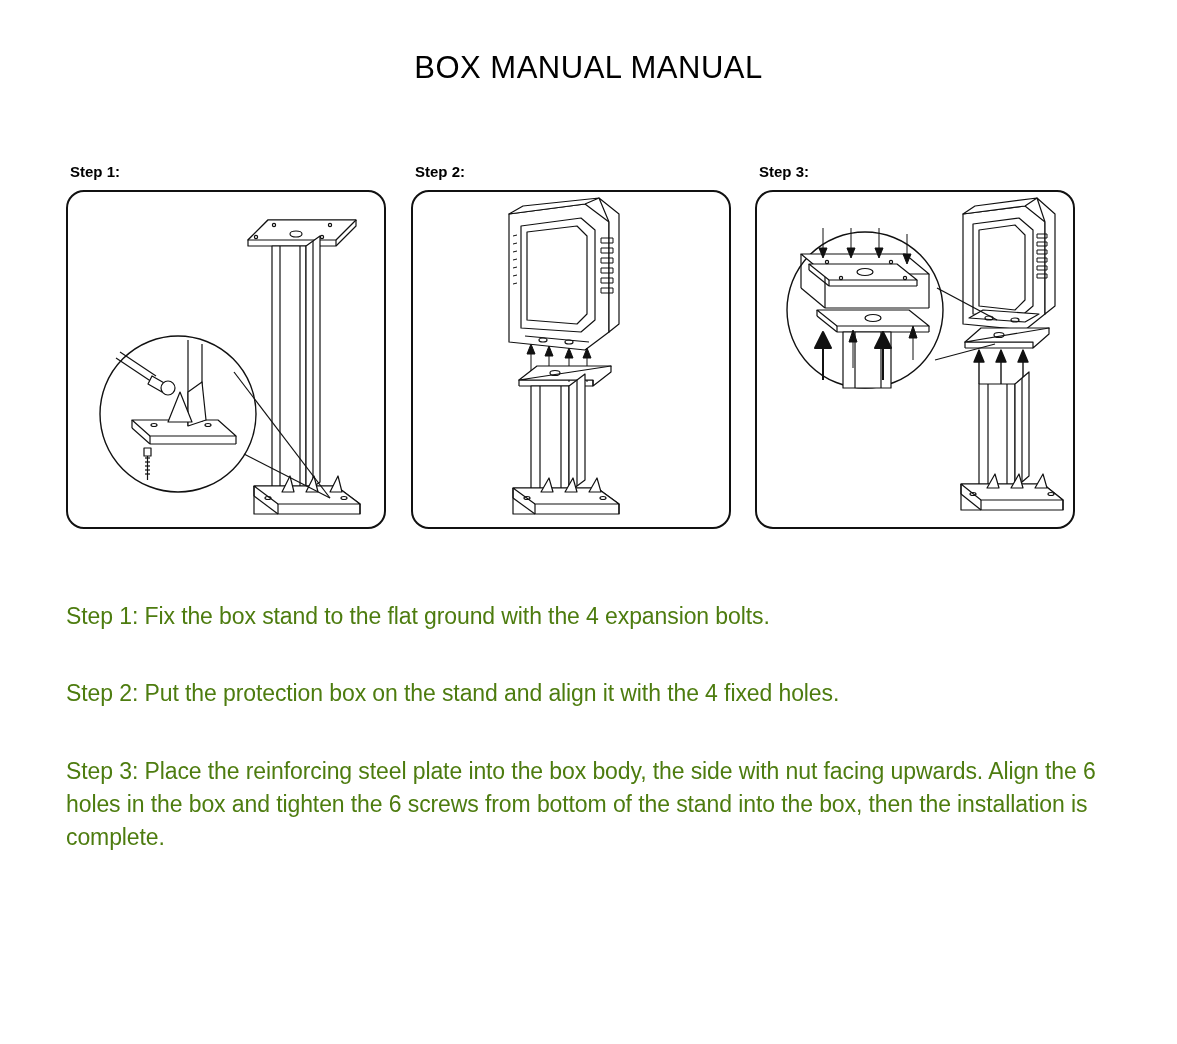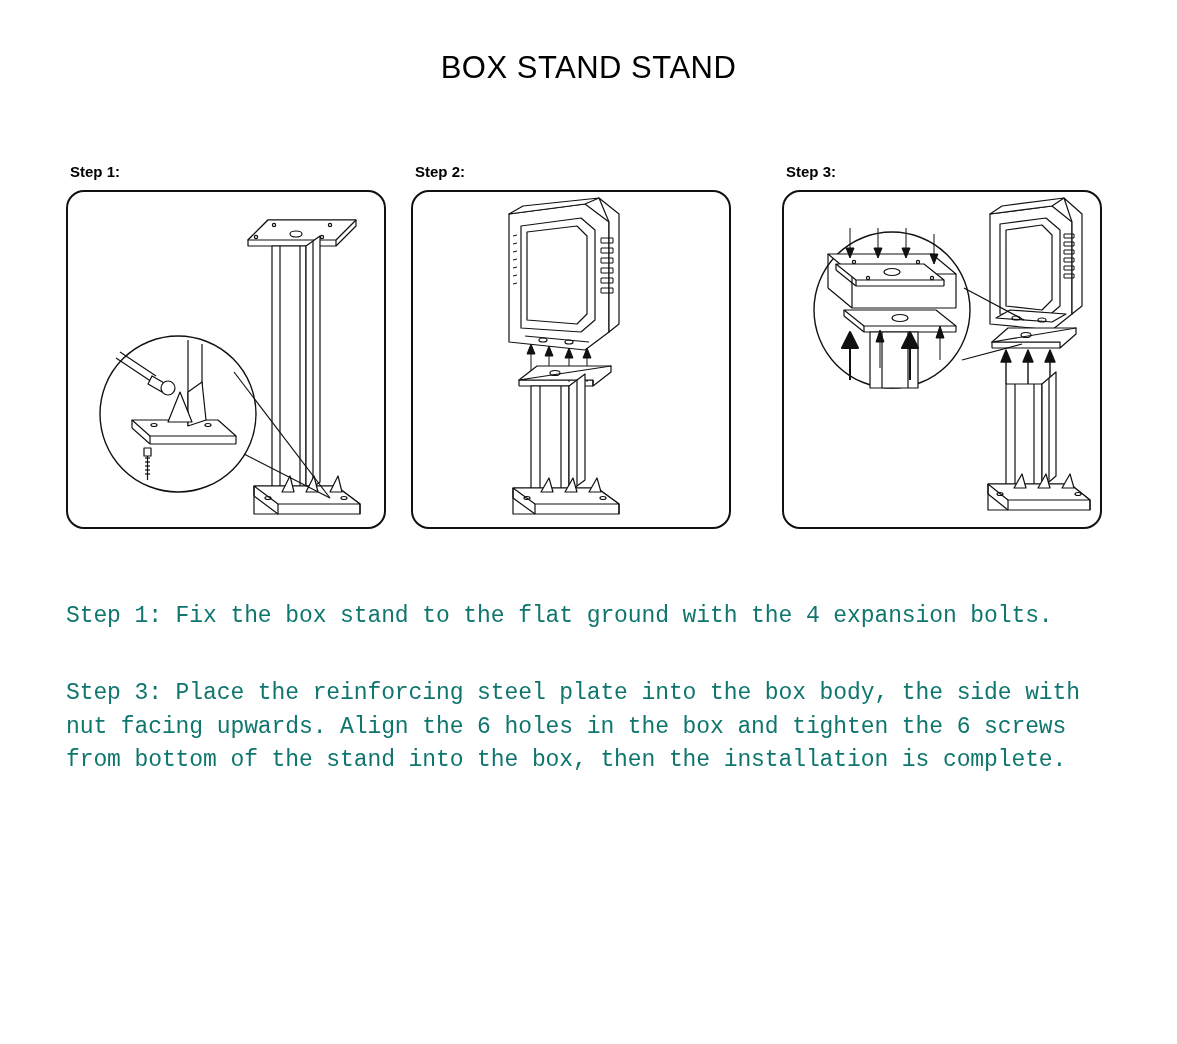--- a/index.html
+++ b/index.html
@@ -40,21 +40,21 @@
     height: 370px;
   }
   .step-block {
     position: absolute;
     top: 0;
     width: 322px;
     height: 370px;
   }
   .step-block.s1 { left: 0px; }
   .step-block.s2 { left: 345px; text-decoration: underline; }
-  .step-block.s3 { left: 716px; }
+  .step-block.s3 { left: 689px; }
   .step-label {
     position: absolute;
     left: 4px;
     top: 0px;
     font-size: 15px;
     font-weight: bold;
     font-family: "Liberation Sans", sans-serif;
   }
   .step-frame {
     position: absolute;
@@ -72,34 +72,34 @@
     display: block;
   }
   .instructions {
     position: absolute;
     left: 66px;
     top: 600px;
     width: 1040px;
   }
   .instr-para {
     font-size: 23px;
-    font-family: Liberation Mono, monospace;
+    font-family: Liberation Sans, sans-serif;
     line-height: 1.45;
     margin: 0 0 44px 0;
-    color: #0f766e;
+    color: #4d7c0f;
     letter-spacing: -0.1px;
   }
   .instr-para:last-child { margin-bottom: 12px; }
 </style>
 </head>
 <body>
 
 <div class="page">
 
-  <div class="title">BOX STAND STAND</div>
+  <div class="title">BOX MANUAL MANUAL</div>
 
   <div class="steps-row">
 
     <div class="step-block s1">
       <div class="step-label">Step 1:</div>
       <div class="step-frame">
         <svg width="320" height="339" viewBox="0 0 320 339" xmlns="http://www.w3.org/2000/svg">
           <g fill="none" stroke="#111" stroke-width="1.2" stroke-linejoin="round">
 
             <polygon points="200,28 288,28 268,48 180,48" fill="#fff"></polygon>
@@ -364,16 +364,17 @@
             </g>
           </g>
         </svg>
       </div>
     </div>
 
   </div>
 
   <div class="instructions">
     <p class="instr-para">Step 1:  Fix the box stand to the flat ground with the 4 expansion bolts.</p>
+    <p class="instr-para">Step 2:  Put the protection box on the stand and align it with the 4 fixed holes.</p>
     <p class="instr-para">Step 3:  Place the reinforcing steel plate into the box body, the side with nut facing upwards. Align the 6 holes in the box and tighten the 6 screws from bottom of the stand into the box, then the installation is complete.</p>
   </div>
 
 </div>
 
 </body></html>

